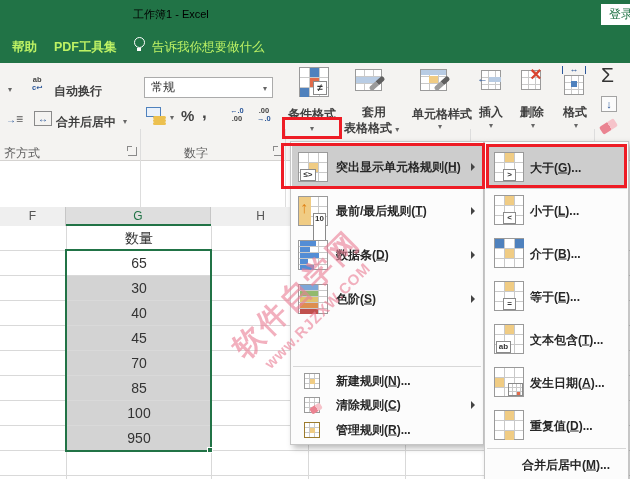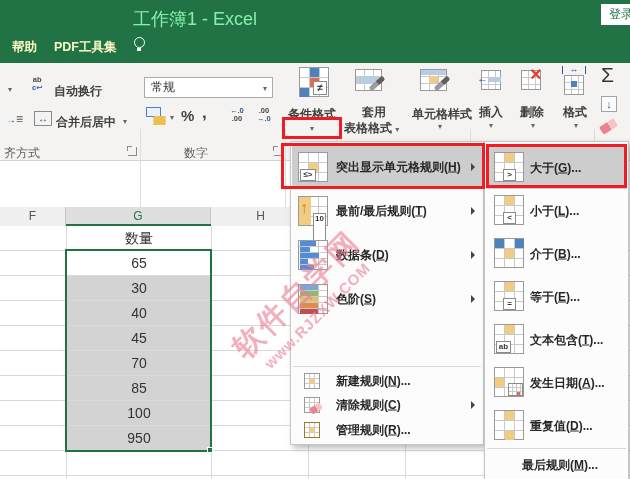--- a/index.html
+++ b/index.html
@@ -5,23 +5,23 @@
 *{box-sizing:border-box}
 body{margin:0;background:#777}
 .stage{position:relative;width:630px;height:479px;overflow:hidden;background:#fff;
   font-family:"Liberation Sans","DejaVu Sans",sans-serif;}
 .abs{position:absolute}
 .txt{position:absolute;white-space:nowrap}
 
 
 .titlebar{left:0;top:0;width:630px;height:28px;background:#217346}
 .tabrow{left:0;top:28px;width:630px;height:35px;background:#217346}
-.title{color:#86efac;font-size:18px}
+.title{color:#000000;font-size:11px}
 .signin{background:#fff;color:#217346;font-size:12px;line-height:19px;text-align:center;border:1px solid #fff}
-.tab{color:#fef9c3;font-size:12.5px;font-weight:600}
+.tab{color:#bef264;font-size:12.5px;font-weight:600}
 .bulb{width:11px;height:11px;border:1.5px solid #fff;border-radius:50%}
 .bulb::after{content:"";position:absolute;left:2px;top:10px;width:4px;height:3px;background:#fff}
 
 
 .ribbon{left:0;top:63px;width:630px;height:98px;background:#f4f3f1;border-bottom:1px solid #d5d3d1}
 .vsep{position:absolute;width:1px;background:#ddd;top:66px;height:90px}
 .rlabel{position:absolute;font-size:12px;color:#3f3f3f;font-weight:600;white-space:nowrap}
 .glabel{position:absolute;font-size:12px;color:#5f5f5f;white-space:nowrap}
 .caret{position:absolute;font-size:8px;color:#666;line-height:8px}
 .launcher{position:absolute;width:9px;height:9px;border-right:1px solid #8a8a8a;border-bottom:1px solid #8a8a8a}
@@ -89,20 +89,21 @@
 
   <div class="abs titlebar">
     <span class="txt title" style="left:133px;top:7px">工作簿1 - Excel</span>
     <span class="abs signin" style="left:601px;top:4px;width:40px;height:21px">登录</span>
   </div>
 
   <div class="abs tabrow">
     <span class="txt tab" style="left:12px;top:11px">帮助</span>
     <span class="txt tab" style="left:54px;top:11px">PDF工具集</span>
     <span class="abs bulb" style="left:134px;top:9px"></span>
+    <span class="txt tab" style="left:152px;top:11px;font-weight:400">告诉我你想要做什么</span>
   </div>
 
   <div class="abs ribbon">
 
     <span class="caret" style="left:8px;top:23px">▾</span>
     <span class="twoline" style="left:32px;top:13px"><span>ab</span><br><span style="color:#2b579a">c↩</span></span>
     <span class="rlabel" style="left:54px;top:20px">自动换行</span>
     <span class="txt" style="left:6px;top:49px;font-size:12px"><span style="color:#2b579a;font-size:10px">→</span><span style="color:#555">≡</span></span>
     <span class="abs" style="left:34px;top:48px;width:18px;height:15px;border:1px solid #8a8a8a;text-align:center;line-height:13px;font-size:10px;color:#2b579a"><span>↔</span></span>
     <span class="rlabel" style="left:56px;top:51px">合并后居中</span>
@@ -322,21 +323,21 @@
     </div>
     <div class="mi" style="top:262px;height:43px">
       <span class="mgrid" style="left:8px;top:6px">
         <span class="cell" style="left:10px;top:0;width:9px;height:9px"></span>
         <span class="cell" style="left:10px;top:20px;width:9px;height:9px"></span>
       </span>
       <span class="lblwrap"><span>重复值(</span><u>D</u><span>)...</span></span>
     </div>
     <span class="msep" style="top:306px"></span>
     <div class="mi" style="top:308px;height:30px">
-      <span class="lblwrap" style="left:36px"><span>最后规则(</span><u>M</u><span>)...</span></span>
+      <span class="lblwrap" style="left:36px"><span>合并后居中(</span><u>M</u><span>)...</span></span>
     </div>
   </div>
 
   <div class="watermark">
     <span class="wm1">软件自学网</span>
     <span class="wm2">www.RJZXW.COM</span>
   </div>
 
   <div class="redbox" style="left:282px;top:117px;width:60px;height:22px"></div>
   <div class="redbox" style="left:281px;top:143px;width:204px;height:46px"></div>

